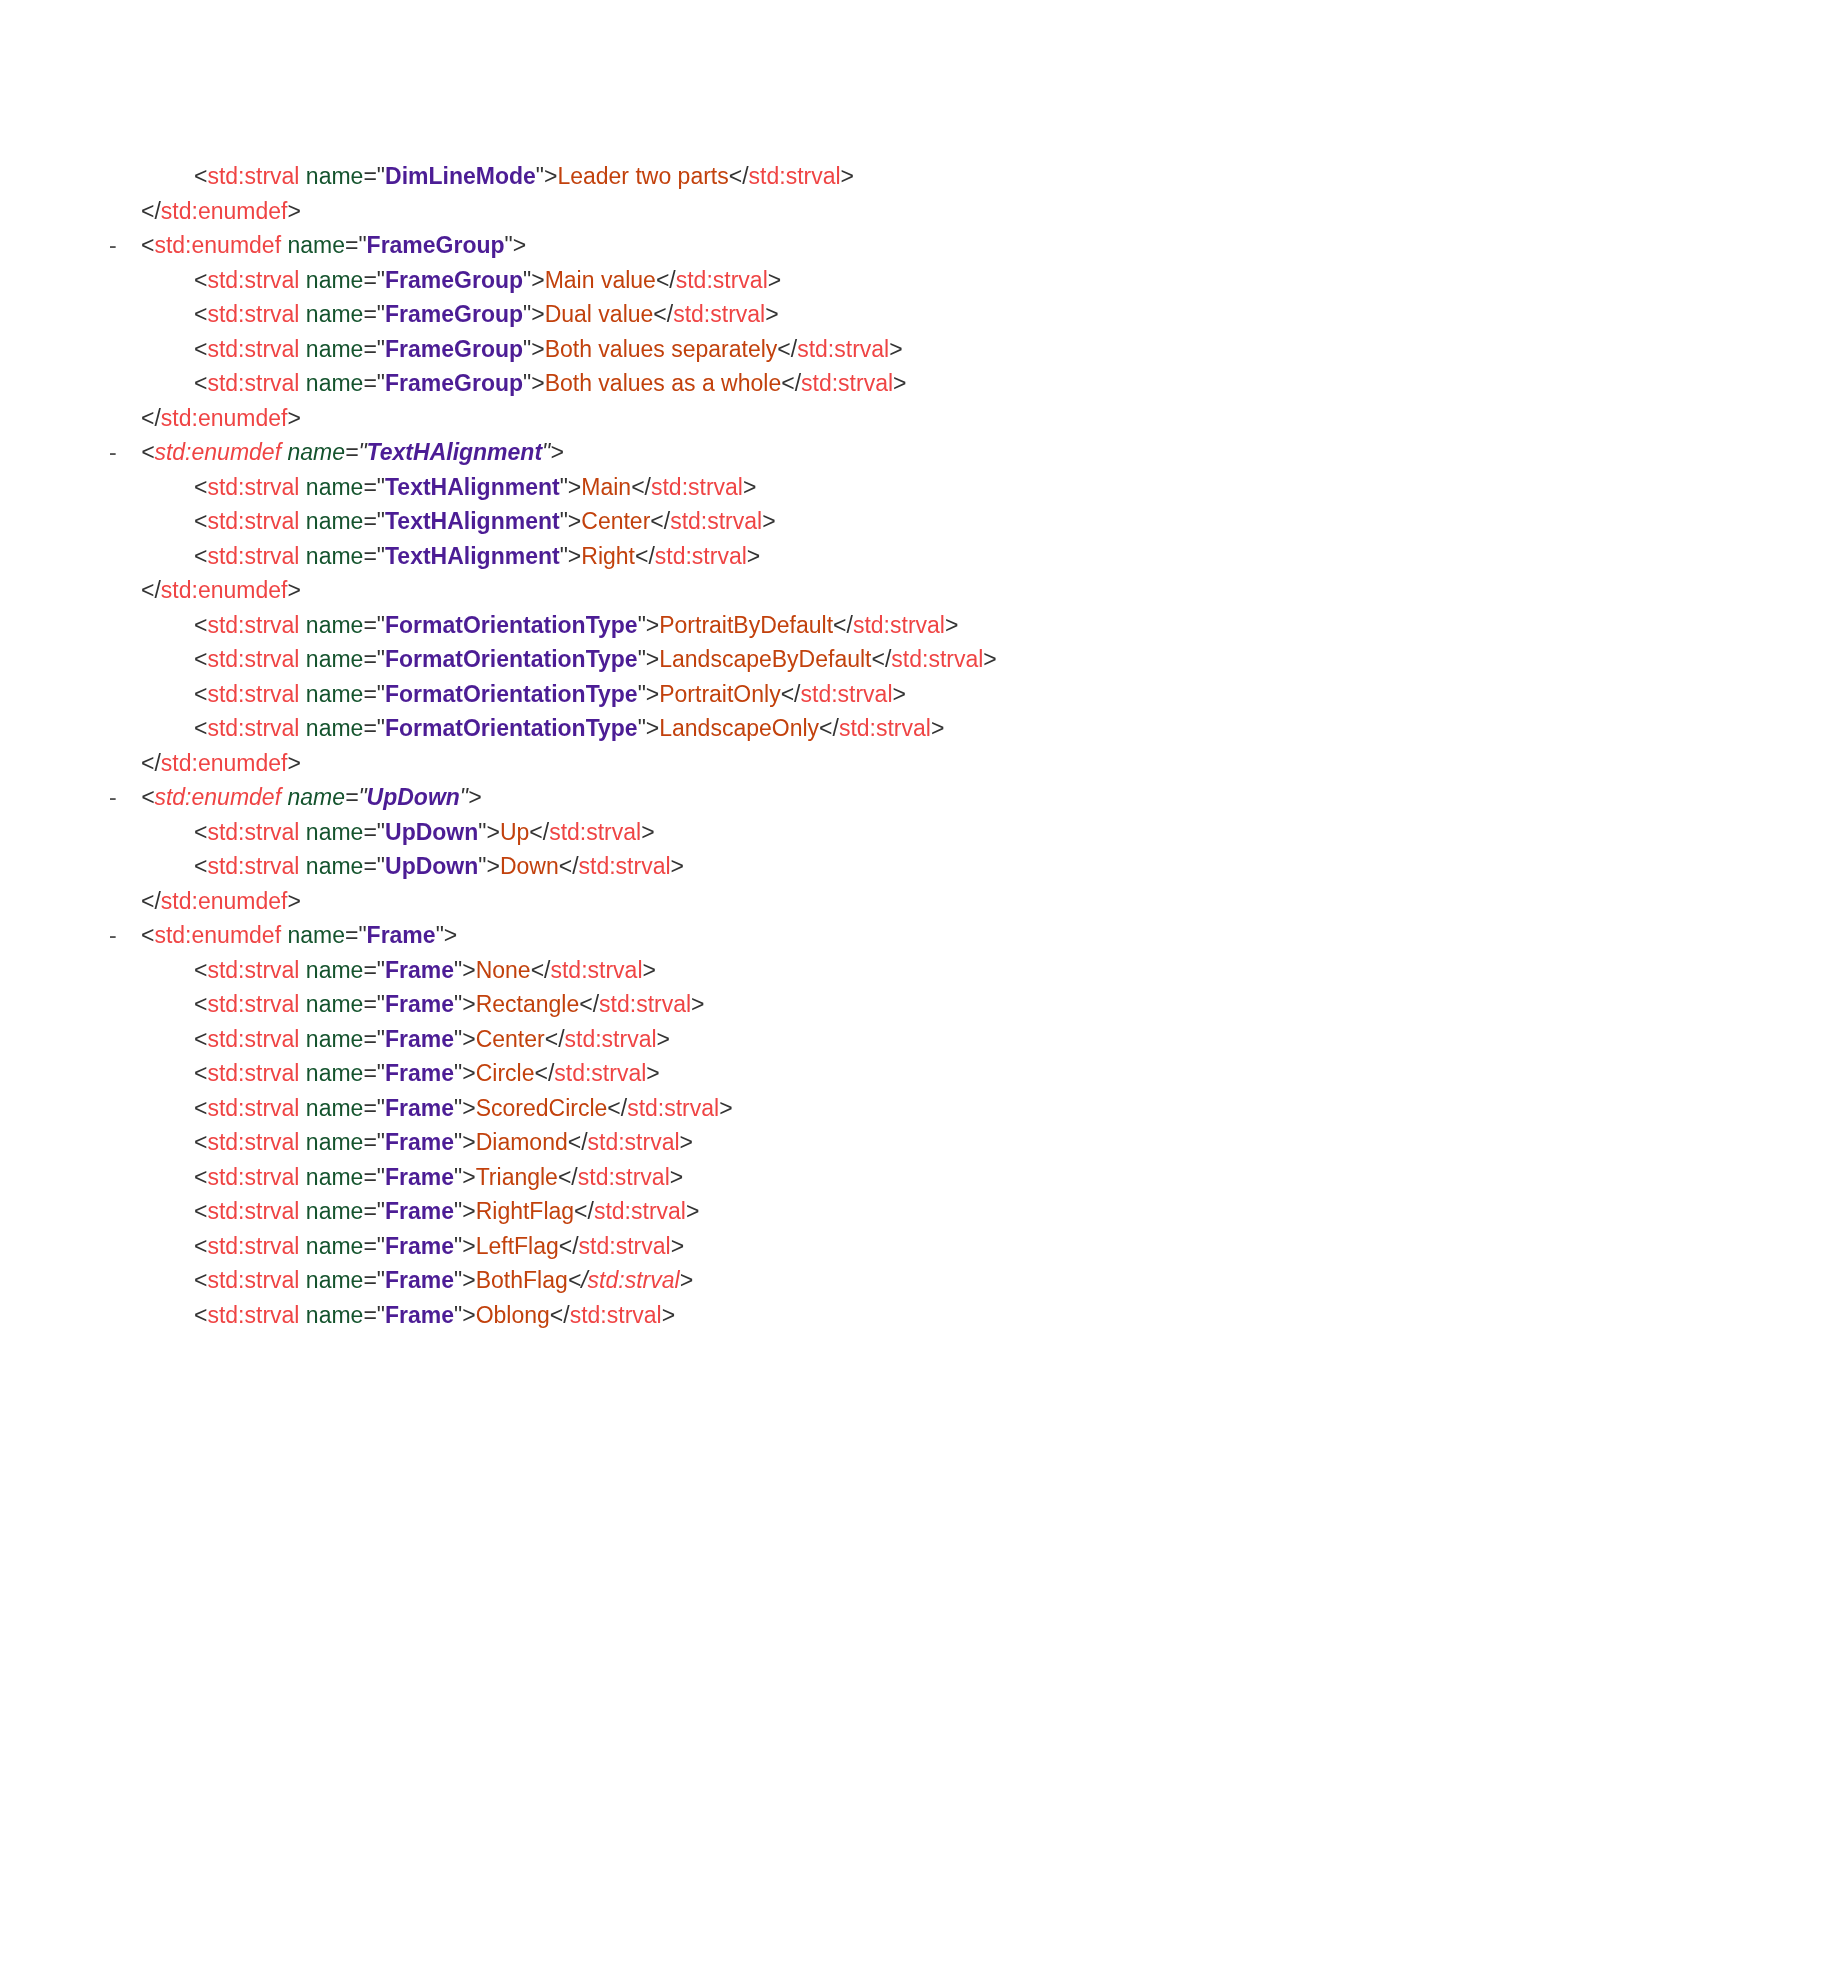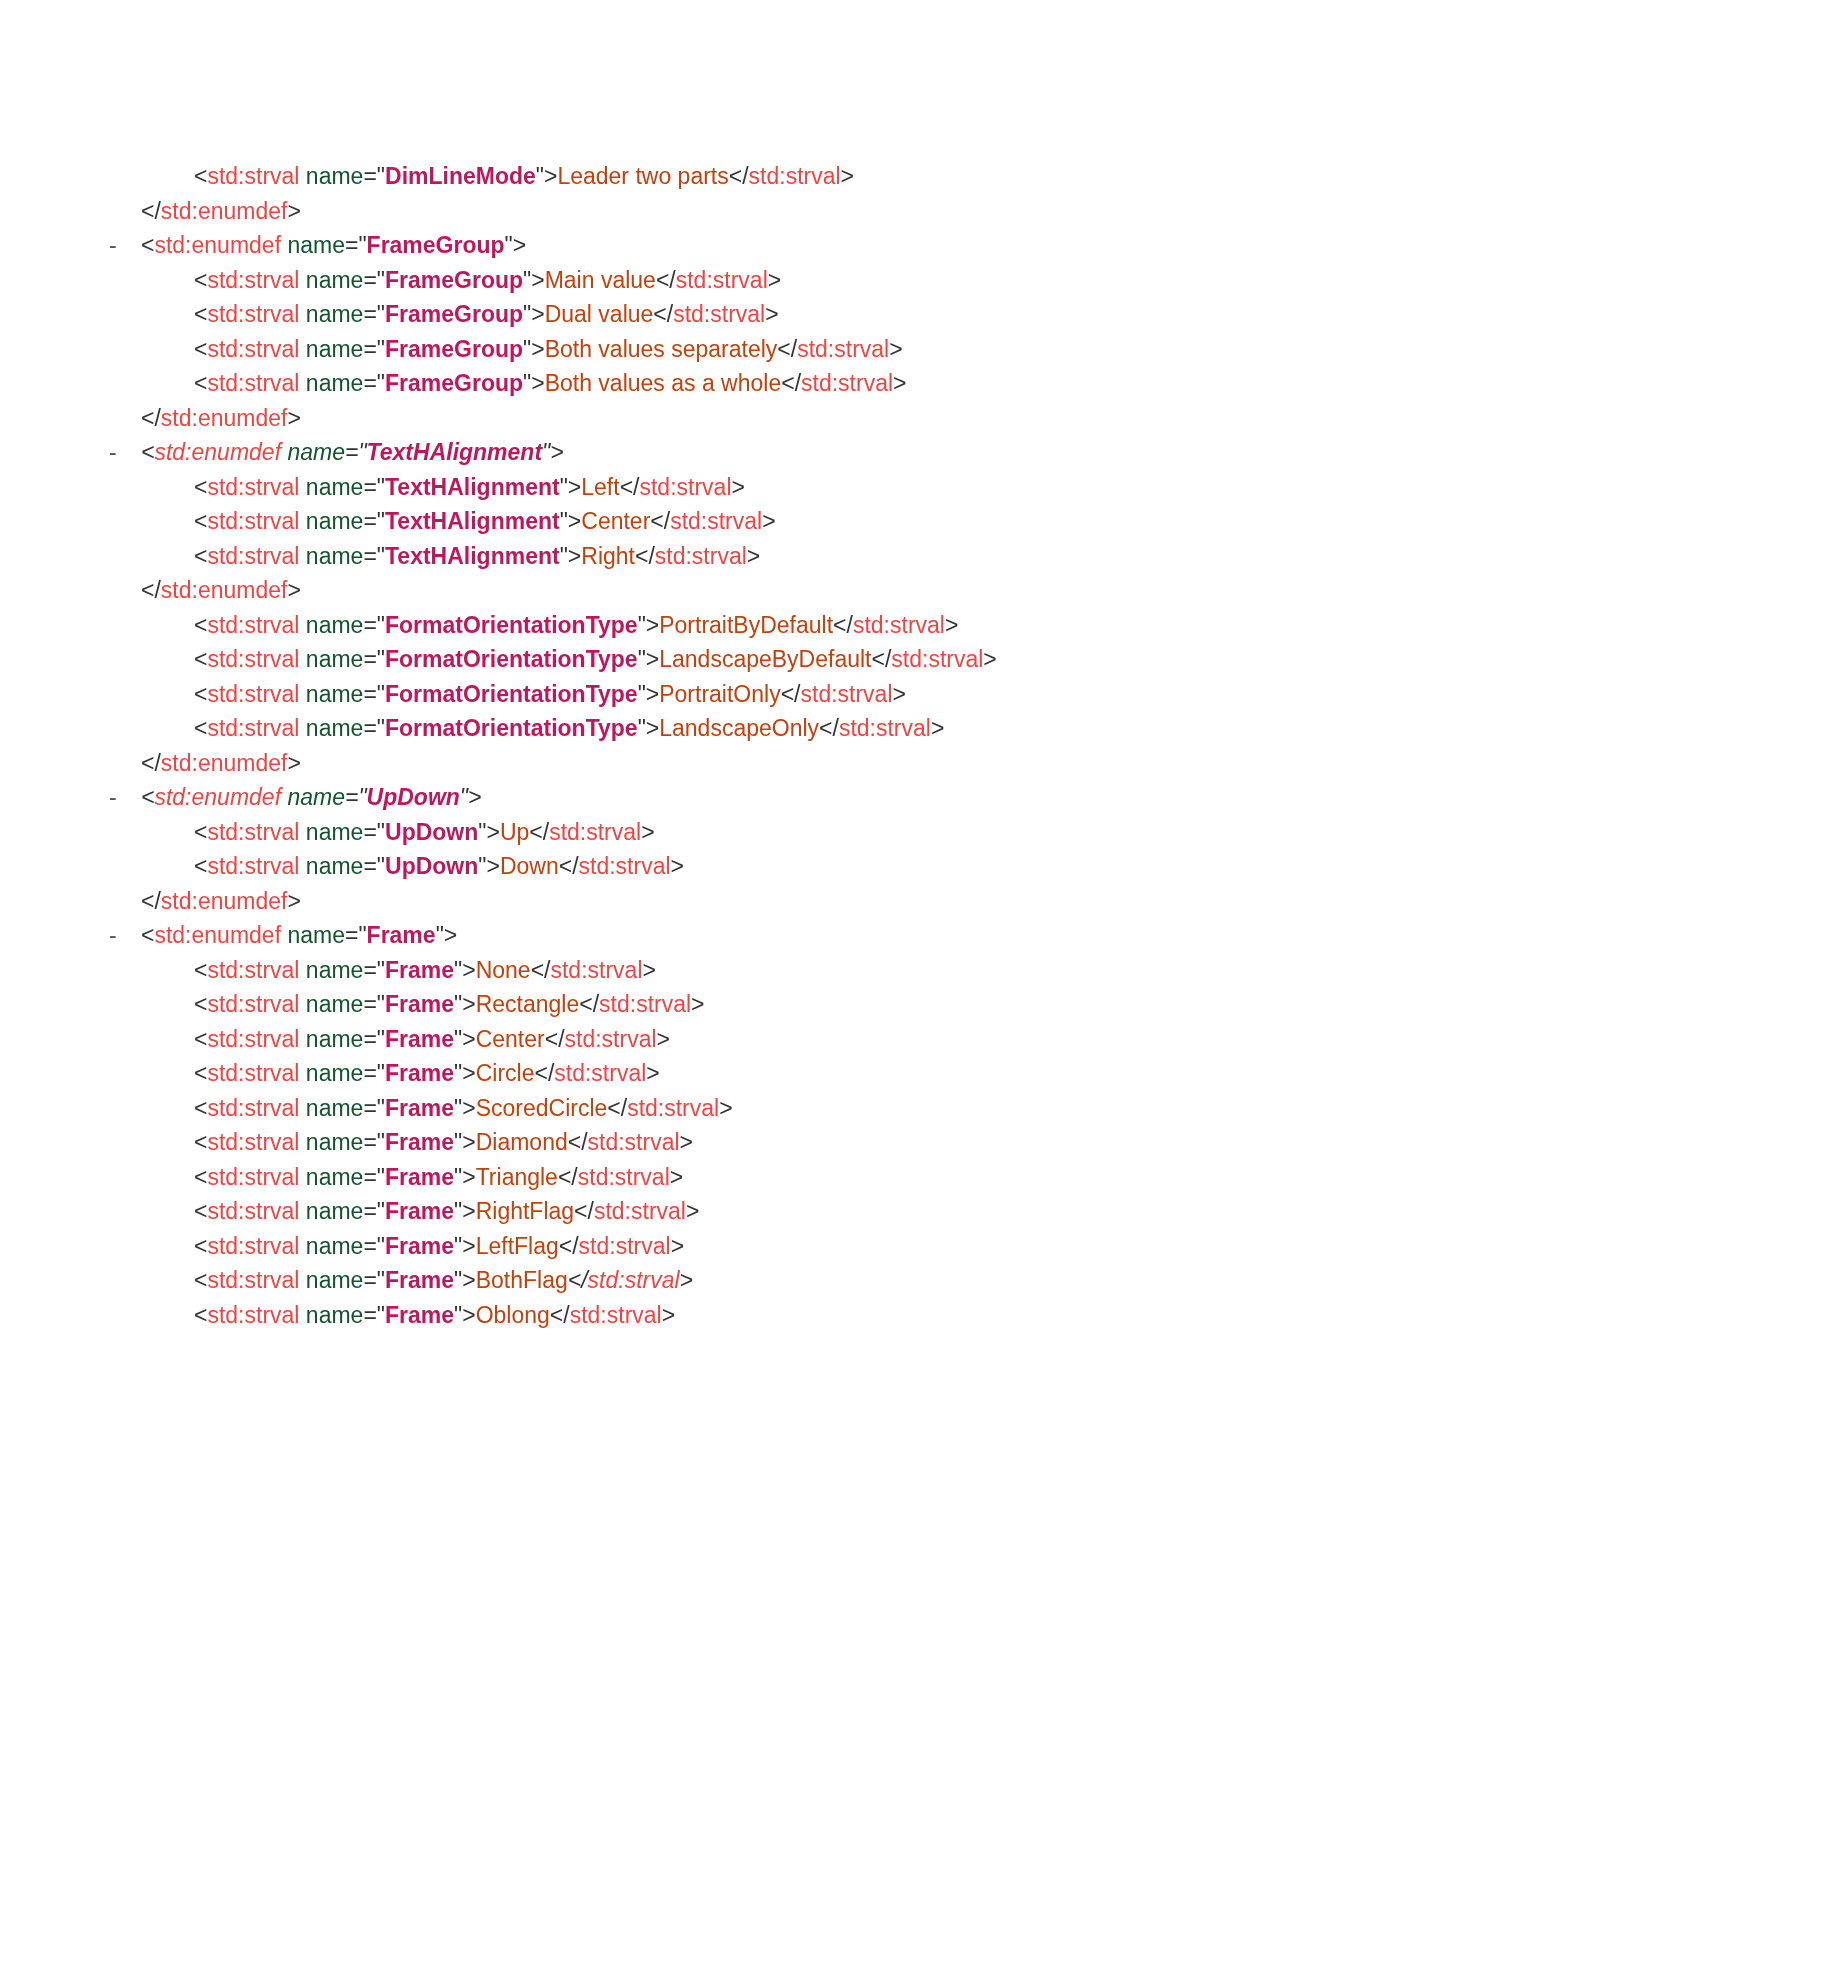--- a/index.html
+++ b/index.html
@@ -23,38 +23,38 @@
   .toggle {
     display: inline-block;
     margin-left: -32px;
     width: 32px;
     color: #555;
     cursor: pointer;
   }
   .tag    { color: #ef4444; }
   .punct  { color: #333; }
   .attn   { color: #14532d; }
-  .attv   { color: #be185d; font-weight: bold; margin-top: 42px; }
+  .attv   { color: #4c1d95; font-weight: bold; margin-top: 42px; }
   .txt    { color: #c2410c; font-weight: normal; }
   .italic { font-style: italic; color: #333; }
 </style>
 </head>
 <body>
 
 <div id="xml-tree">
     <div class="line i2"><span class="punct">&lt;</span><span class="tag">std:strval</span> <span class="attn">name</span><span class="punct">="</span><span class="attv">DimLineMode</span><span class="punct">"&gt;</span><span class="txt">Leader two parts</span><span class=""><span class="punct">&lt;/</span><span class="tag">std:strval</span><span class="punct">&gt;</span></span></div>
     <div class="line i1"><span class="punct">&lt;/</span><span class="tag">std:enumdef</span><span class="punct">&gt;</span></div>
     <div class="line i1"><span class="toggle">-</span><span><span class="punct">&lt;</span><span class="tag">std:enumdef</span> <span class="attn">name</span><span class="punct">="</span><span class="attv">FrameGroup</span><span class="punct">"&gt;</span></span></div>
     <div class="line i2"><span class="punct">&lt;</span><span class="tag">std:strval</span> <span class="attn">name</span><span class="punct">="</span><span class="attv">FrameGroup</span><span class="punct">"&gt;</span><span class="txt">Main value</span><span class=""><span class="punct">&lt;/</span><span class="tag">std:strval</span><span class="punct">&gt;</span></span></div>
     <div class="line i2"><span class="punct">&lt;</span><span class="tag">std:strval</span> <span class="attn">name</span><span class="punct">="</span><span class="attv">FrameGroup</span><span class="punct">"&gt;</span><span class="txt">Dual value</span><span class=""><span class="punct">&lt;/</span><span class="tag">std:strval</span><span class="punct">&gt;</span></span></div>
     <div class="line i2"><span class="punct">&lt;</span><span class="tag">std:strval</span> <span class="attn">name</span><span class="punct">="</span><span class="attv">FrameGroup</span><span class="punct">"&gt;</span><span class="txt">Both values separately</span><span class=""><span class="punct">&lt;/</span><span class="tag">std:strval</span><span class="punct">&gt;</span></span></div>
     <div class="line i2"><span class="punct">&lt;</span><span class="tag">std:strval</span> <span class="attn">name</span><span class="punct">="</span><span class="attv">FrameGroup</span><span class="punct">"&gt;</span><span class="txt">Both values as a whole</span><span class=""><span class="punct">&lt;/</span><span class="tag">std:strval</span><span class="punct">&gt;</span></span></div>
     <div class="line i1"><span class="punct">&lt;/</span><span class="tag">std:enumdef</span><span class="punct">&gt;</span></div>
     <div class="line i1"><span class="toggle">-</span><span class="italic"><span class="punct">&lt;</span><span class="tag">std:enumdef</span> <span class="attn">name</span><span class="punct">="</span><span class="attv">TextHAlignment</span><span class="punct">"&gt;</span></span></div>
-    <div class="line i2"><span class="punct">&lt;</span><span class="tag">std:strval</span> <span class="attn">name</span><span class="punct">="</span><span class="attv">TextHAlignment</span><span class="punct">"&gt;</span><span class="txt">Left</span><span class=""><span class="punct">&lt;/</span><span class="tag">std:strval</span><span class="punct">&gt;</span></span></div>
+    <div class="line i2"><span class="punct">&lt;</span><span class="tag">std:strval</span> <span class="attn">name</span><span class="punct">="</span><span class="attv">TextHAlignment</span><span class="punct">"&gt;</span><span class="txt">Main</span><span class=""><span class="punct">&lt;/</span><span class="tag">std:strval</span><span class="punct">&gt;</span></span></div>
     <div class="line i2"><span class="punct">&lt;</span><span class="tag">std:strval</span> <span class="attn">name</span><span class="punct">="</span><span class="attv">TextHAlignment</span><span class="punct">"&gt;</span><span class="txt">Center</span><span class=""><span class="punct">&lt;/</span><span class="tag">std:strval</span><span class="punct">&gt;</span></span></div>
     <div class="line i2"><span class="punct">&lt;</span><span class="tag">std:strval</span> <span class="attn">name</span><span class="punct">="</span><span class="attv">TextHAlignment</span><span class="punct">"&gt;</span><span class="txt">Right</span><span class=""><span class="punct">&lt;/</span><span class="tag">std:strval</span><span class="punct">&gt;</span></span></div>
     <div class="line i1"><span class="punct">&lt;/</span><span class="tag">std:enumdef</span><span class="punct">&gt;</span></div>
     <div class="line i2"><span class="punct">&lt;</span><span class="tag">std:strval</span> <span class="attn">name</span><span class="punct">="</span><span class="attv">FormatOrientationType</span><span class="punct">"&gt;</span><span class="txt">PortraitByDefault</span><span class=""><span class="punct">&lt;/</span><span class="tag">std:strval</span><span class="punct">&gt;</span></span></div>
     <div class="line i2"><span class="punct">&lt;</span><span class="tag">std:strval</span> <span class="attn">name</span><span class="punct">="</span><span class="attv">FormatOrientationType</span><span class="punct">"&gt;</span><span class="txt">LandscapeByDefault</span><span class=""><span class="punct">&lt;/</span><span class="tag">std:strval</span><span class="punct">&gt;</span></span></div>
     <div class="line i2"><span class="punct">&lt;</span><span class="tag">std:strval</span> <span class="attn">name</span><span class="punct">="</span><span class="attv">FormatOrientationType</span><span class="punct">"&gt;</span><span class="txt">PortraitOnly</span><span class=""><span class="punct">&lt;/</span><span class="tag">std:strval</span><span class="punct">&gt;</span></span></div>
     <div class="line i2"><span class="punct">&lt;</span><span class="tag">std:strval</span> <span class="attn">name</span><span class="punct">="</span><span class="attv">FormatOrientationType</span><span class="punct">"&gt;</span><span class="txt">LandscapeOnly</span><span class=""><span class="punct">&lt;/</span><span class="tag">std:strval</span><span class="punct">&gt;</span></span></div>
     <div class="line i1"><span class="punct">&lt;/</span><span class="tag">std:enumdef</span><span class="punct">&gt;</span></div>
     <div class="line i1"><span class="toggle">-</span><span class="italic"><span class="punct">&lt;</span><span class="tag">std:enumdef</span> <span class="attn">name</span><span class="punct">="</span><span class="attv">UpDown</span><span class="punct">"&gt;</span></span></div>
     <div class="line i2"><span class="punct">&lt;</span><span class="tag">std:strval</span> <span class="attn">name</span><span class="punct">="</span><span class="attv">UpDown</span><span class="punct">"&gt;</span><span class="txt">Up</span><span class=""><span class="punct">&lt;/</span><span class="tag">std:strval</span><span class="punct">&gt;</span></span></div>

